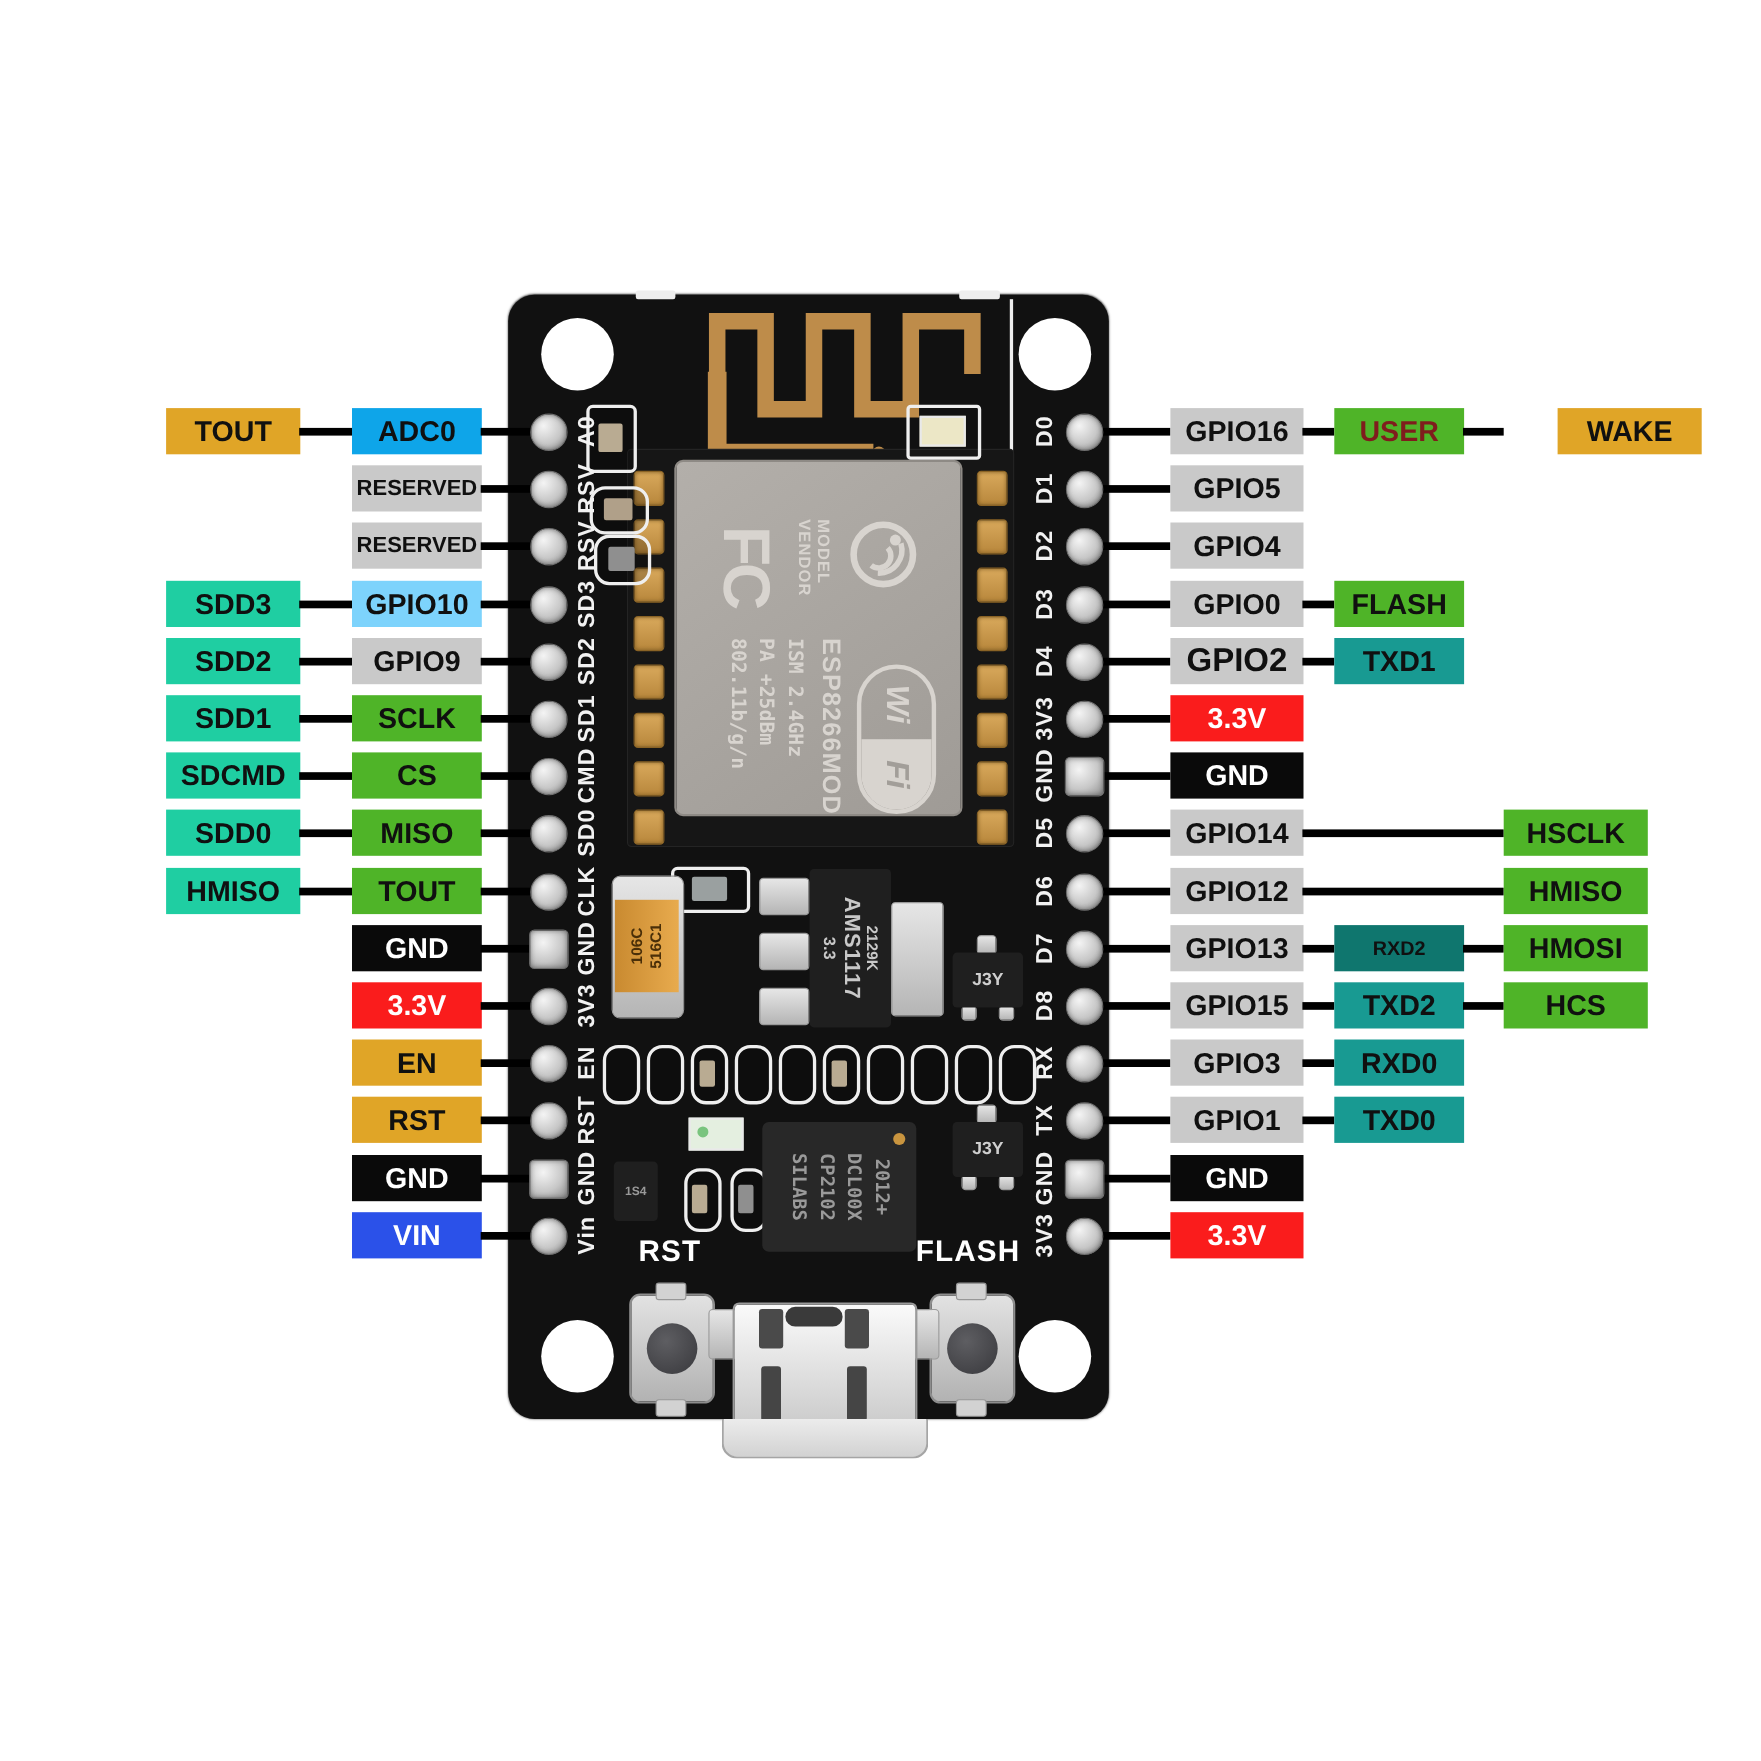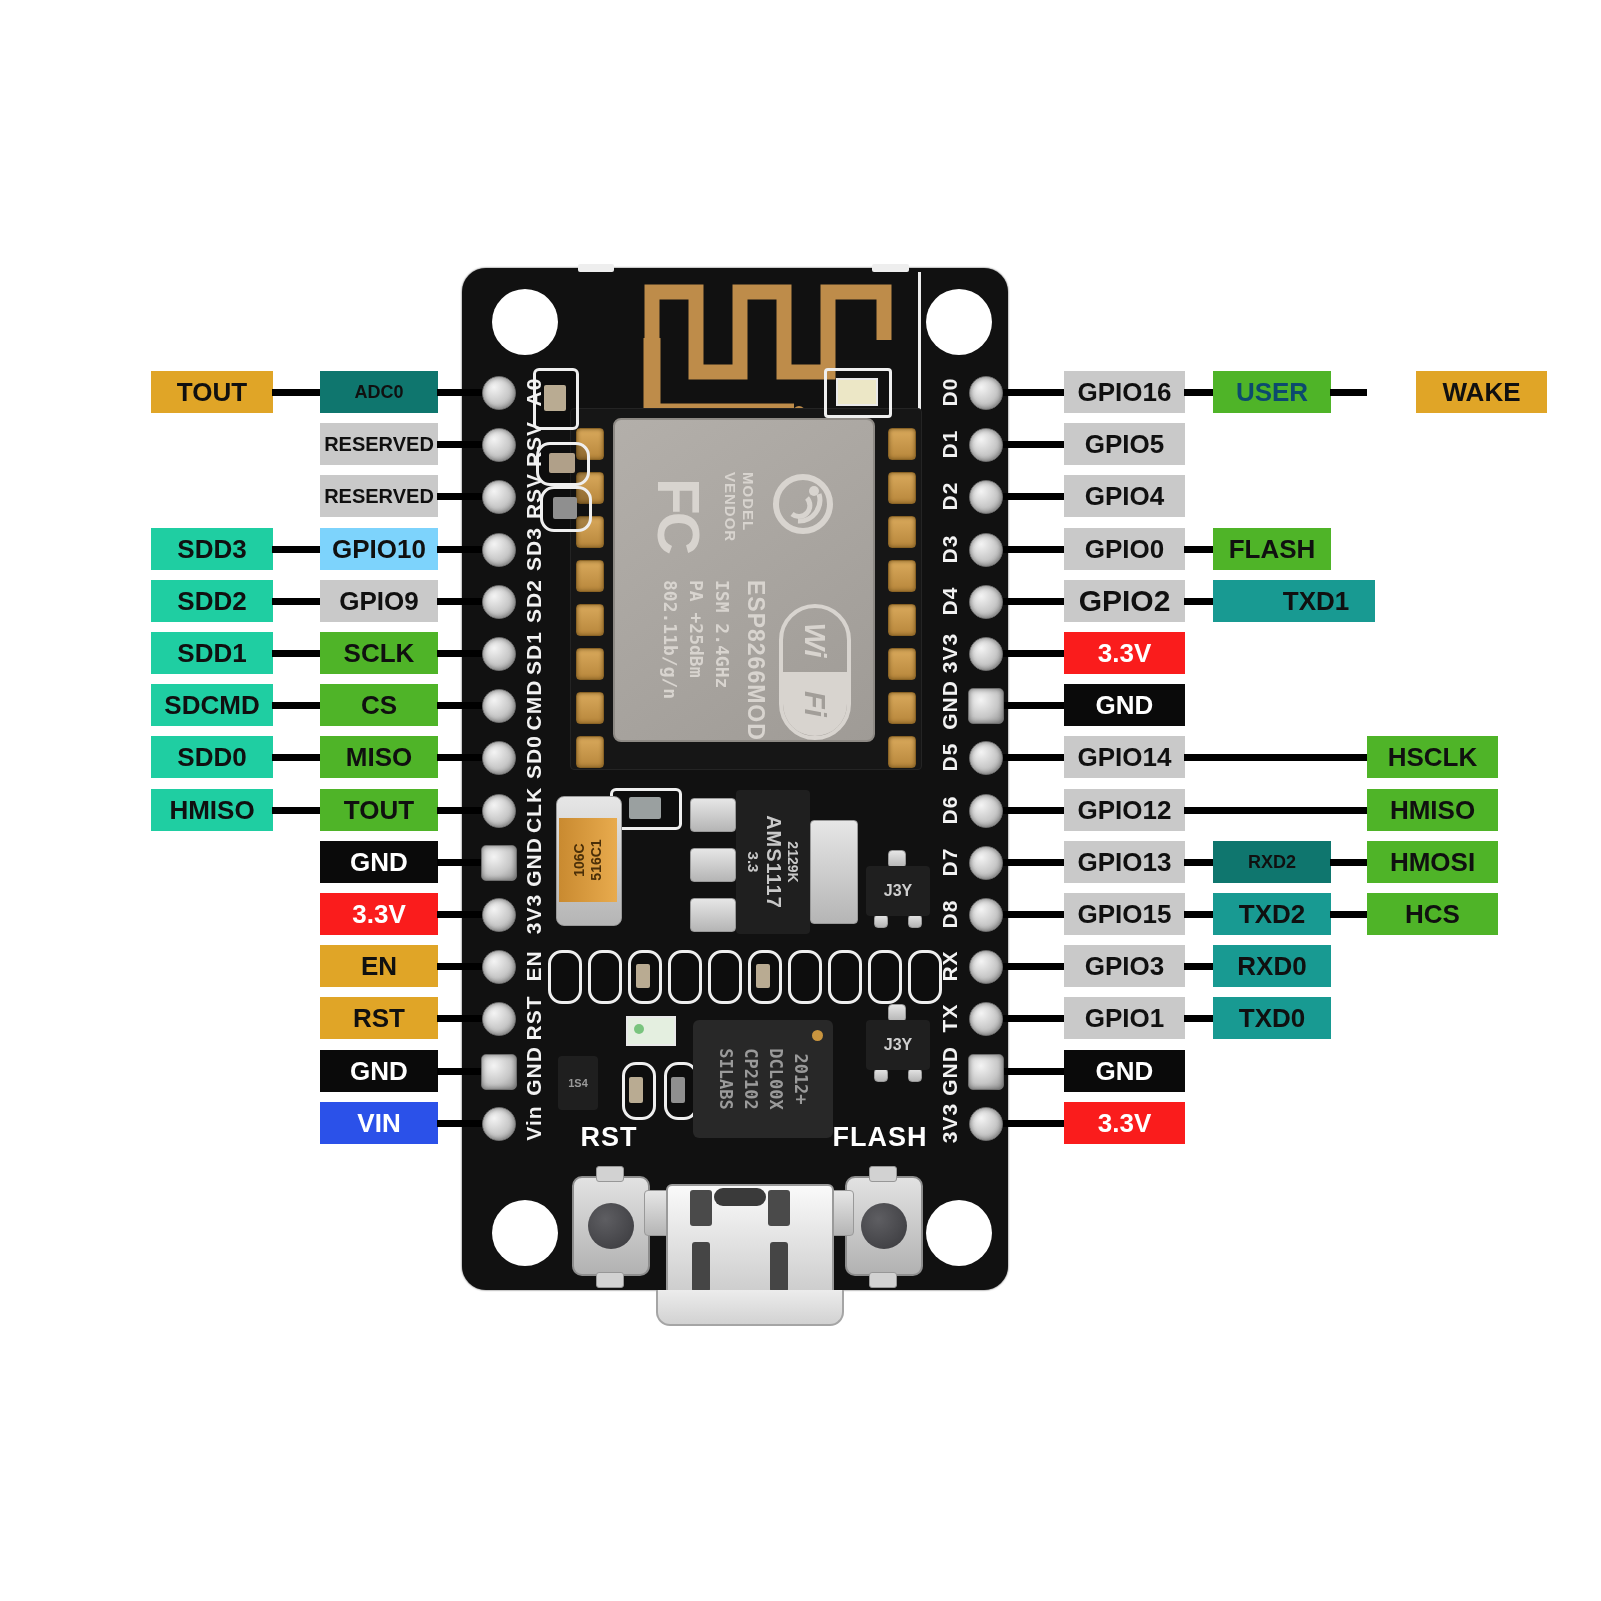--- a/index.html
+++ b/index.html
@@ -234,21 +234,21 @@
     <span style="position:absolute;left:100px;top:4px;width:22px;height:36px;background:#4a4a4a;border-radius:3px;display:block;"></span>
     <span style="position:absolute;left:46px;top:2px;width:52px;height:18px;background:#3a3a3a;border-radius:9px;display:block;"></span>
     <span style="position:absolute;left:24px;top:56px;width:18px;height:50px;background:#454545;border-radius:3px;display:block;"></span>
     <span style="position:absolute;left:102px;top:56px;width:18px;height:50px;background:#454545;border-radius:3px;display:block;"></span>
   </div>
   <div class="usb-lip"></div>
 
   <div id="rows-layer">
       <div class="pin-box" style="left: 151px; top: 371px; width: 122px; background: rgb(224, 165, 39); color: rgb(16, 16, 16); font-size: 26px;">TOUT</div>
       <div class="wire" style="left: 272px; top: 389px; width: 49px;"></div>
-      <div class="pin-box" style="left: 320px; top: 371px; width: 118px; background: #0f766e; color: rgb(16, 16, 16); font-size: 18px;">ADC0</div>
+      <div class="pin-box" style="left: 320px; top: 371px; width: 118px; background: #0ea5e9; color: rgb(16, 16, 16); font-size: 26px;">ADC0</div>
       <div class="wire" style="left: 437px; top: 389px; width: 62px;"></div>
       <div class="pad" style="left: 482px; top: 376px;"></div>
       <div class="silk" style="left: 534px; top: 392px;">A0</div>
       <div class="pin-box" style="left: 320px; top: 423px; width: 118px; background: rgb(201, 201, 201); color: rgb(16, 16, 16); font-size: 20px;">RESERVED</div>
       <div class="wire" style="left: 437px; top: 441px; width: 62px;"></div>
       <div class="pad" style="left: 482px; top: 428px;"></div>
       <div class="silk" style="left: 534px; top: 444px;">RSV</div>
       <div class="pin-box" style="left: 320px; top: 475px; width: 118px; background: rgb(201, 201, 201); color: rgb(16, 16, 16); font-size: 20px;">RESERVED</div>
       <div class="wire" style="left: 437px; top: 493px; width: 62px;"></div>
       <div class="pad" style="left: 482px; top: 480px;"></div>
@@ -309,21 +309,21 @@
       <div class="wire" style="left: 437px; top: 1068px; width: 62px;"></div>
       <div class="pad sq" style="left: 481px; top: 1054px;"></div>
       <div class="silk" style="left: 534px; top: 1071px;">GND</div>
       <div class="pin-box" style="left: 320px; top: 1102px; width: 118px; background: rgb(43, 81, 233); color: rgb(255, 255, 255); font-size: 26px;">VIN</div>
       <div class="wire" style="left: 437px; top: 1120px; width: 62px;"></div>
       <div class="pad" style="left: 482px; top: 1107px;"></div>
       <div class="silk" style="left: 534px; top: 1123px;">Vin</div>
       <div class="wire" style="left: 975px; top: 389px; width: 89px;"></div>
       <div class="pin-box" style="left: 1064px; top: 371px; width: 121px; background: rgb(201, 201, 201); color: rgb(16, 16, 16); font-size: 26px;">GPIO16</div>
       <div class="wire" style="left: 1184px; top: 389px; width: 29px;"></div>
-      <div class="pin-box" style="left: 1213px; top: 371px; width: 118px; background: rgb(79, 180, 40); color: #0c4a6e; font-size: 26px;">USER</div>
+      <div class="pin-box" style="left: 1213px; top: 371px; width: 118px; background: rgb(79, 180, 40); color: #7f1d1d; font-size: 26px;">USER</div>
       <div class="wire" style="left: 1330px; top: 389px; width: 37px;"></div>
       <div class="pin-box" style="left: 1416px; top: 371px; width: 131px; background: rgb(224, 165, 39); color: rgb(16, 16, 16); font-size: 26px;">WAKE</div>
       <div class="pad" style="left: 969px; top: 376px;"></div>
       <div class="silk" style="left: 950px; top: 392px;">D0</div>
       <div class="wire" style="left: 975px; top: 441px; width: 89px;"></div>
       <div class="pin-box" style="left: 1064px; top: 423px; width: 121px; background: rgb(201, 201, 201); color: rgb(16, 16, 16); font-size: 26px;">GPIO5</div>
       <div class="pad" style="left: 969px; top: 428px;"></div>
       <div class="silk" style="left: 950px; top: 444px;">D1</div>
       <div class="wire" style="left: 975px; top: 493px; width: 89px;"></div>
       <div class="pin-box" style="left: 1064px; top: 475px; width: 121px; background: rgb(201, 201, 201); color: rgb(16, 16, 16); font-size: 26px;">GPIO4</div>
@@ -331,21 +331,21 @@
       <div class="silk" style="left: 950px; top: 496px;">D2</div>
       <div class="wire" style="left: 975px; top: 546px; width: 89px;"></div>
       <div class="pin-box" style="left: 1064px; top: 528px; width: 121px; background: rgb(201, 201, 201); color: rgb(16, 16, 16); font-size: 26px;">GPIO0</div>
       <div class="wire" style="left: 1184px; top: 546px; width: 29px;"></div>
       <div class="pin-box" style="left: 1213px; top: 528px; width: 118px; background: rgb(79, 180, 40); color: rgb(16, 16, 16); font-size: 26px;">FLASH</div>
       <div class="pad" style="left: 969px; top: 533px;"></div>
       <div class="silk" style="left: 950px; top: 549px;">D3</div>
       <div class="wire" style="left: 975px; top: 598px; width: 89px;"></div>
       <div class="pin-box" style="left: 1064px; top: 580px; width: 121px; background: rgb(201, 201, 201); color: rgb(16, 16, 16); font-size: 30px;">GPIO2</div>
       <div class="wire" style="left: 1184px; top: 598px; width: 29px;"></div>
-      <div class="pin-box" style="left: 1213px; top: 580px; width: 118px; background: rgb(24, 154, 146); color: rgb(16, 16, 16); font-size: 26px; padding-left: 44px;">TXD1</div>
+      <div class="pin-box" style="left: 1213px; top: 580px; width: 118px; background: rgb(24, 154, 146); color: rgb(16, 16, 16); font-size: 26px;">TXD1</div>
       <div class="pad" style="left: 969px; top: 585px;"></div>
       <div class="silk" style="left: 950px; top: 601px;">D4</div>
       <div class="wire" style="left: 975px; top: 650px; width: 89px;"></div>
       <div class="pin-box" style="left: 1064px; top: 632px; width: 121px; background: rgb(250, 28, 28); color: rgb(255, 255, 255); font-size: 26px;">3.3V</div>
       <div class="pad" style="left: 969px; top: 637px;"></div>
       <div class="silk" style="left: 950px; top: 653px;">3V3</div>
       <div class="wire" style="left: 975px; top: 702px; width: 89px;"></div>
       <div class="pin-box" style="left: 1064px; top: 684px; width: 121px; background: rgb(10, 10, 10); color: rgb(255, 255, 255); font-size: 26px;">GND</div>
       <div class="pad sq" style="left: 968px; top: 688px;"></div>
       <div class="silk" style="left: 950px; top: 705px;">GND</div>

